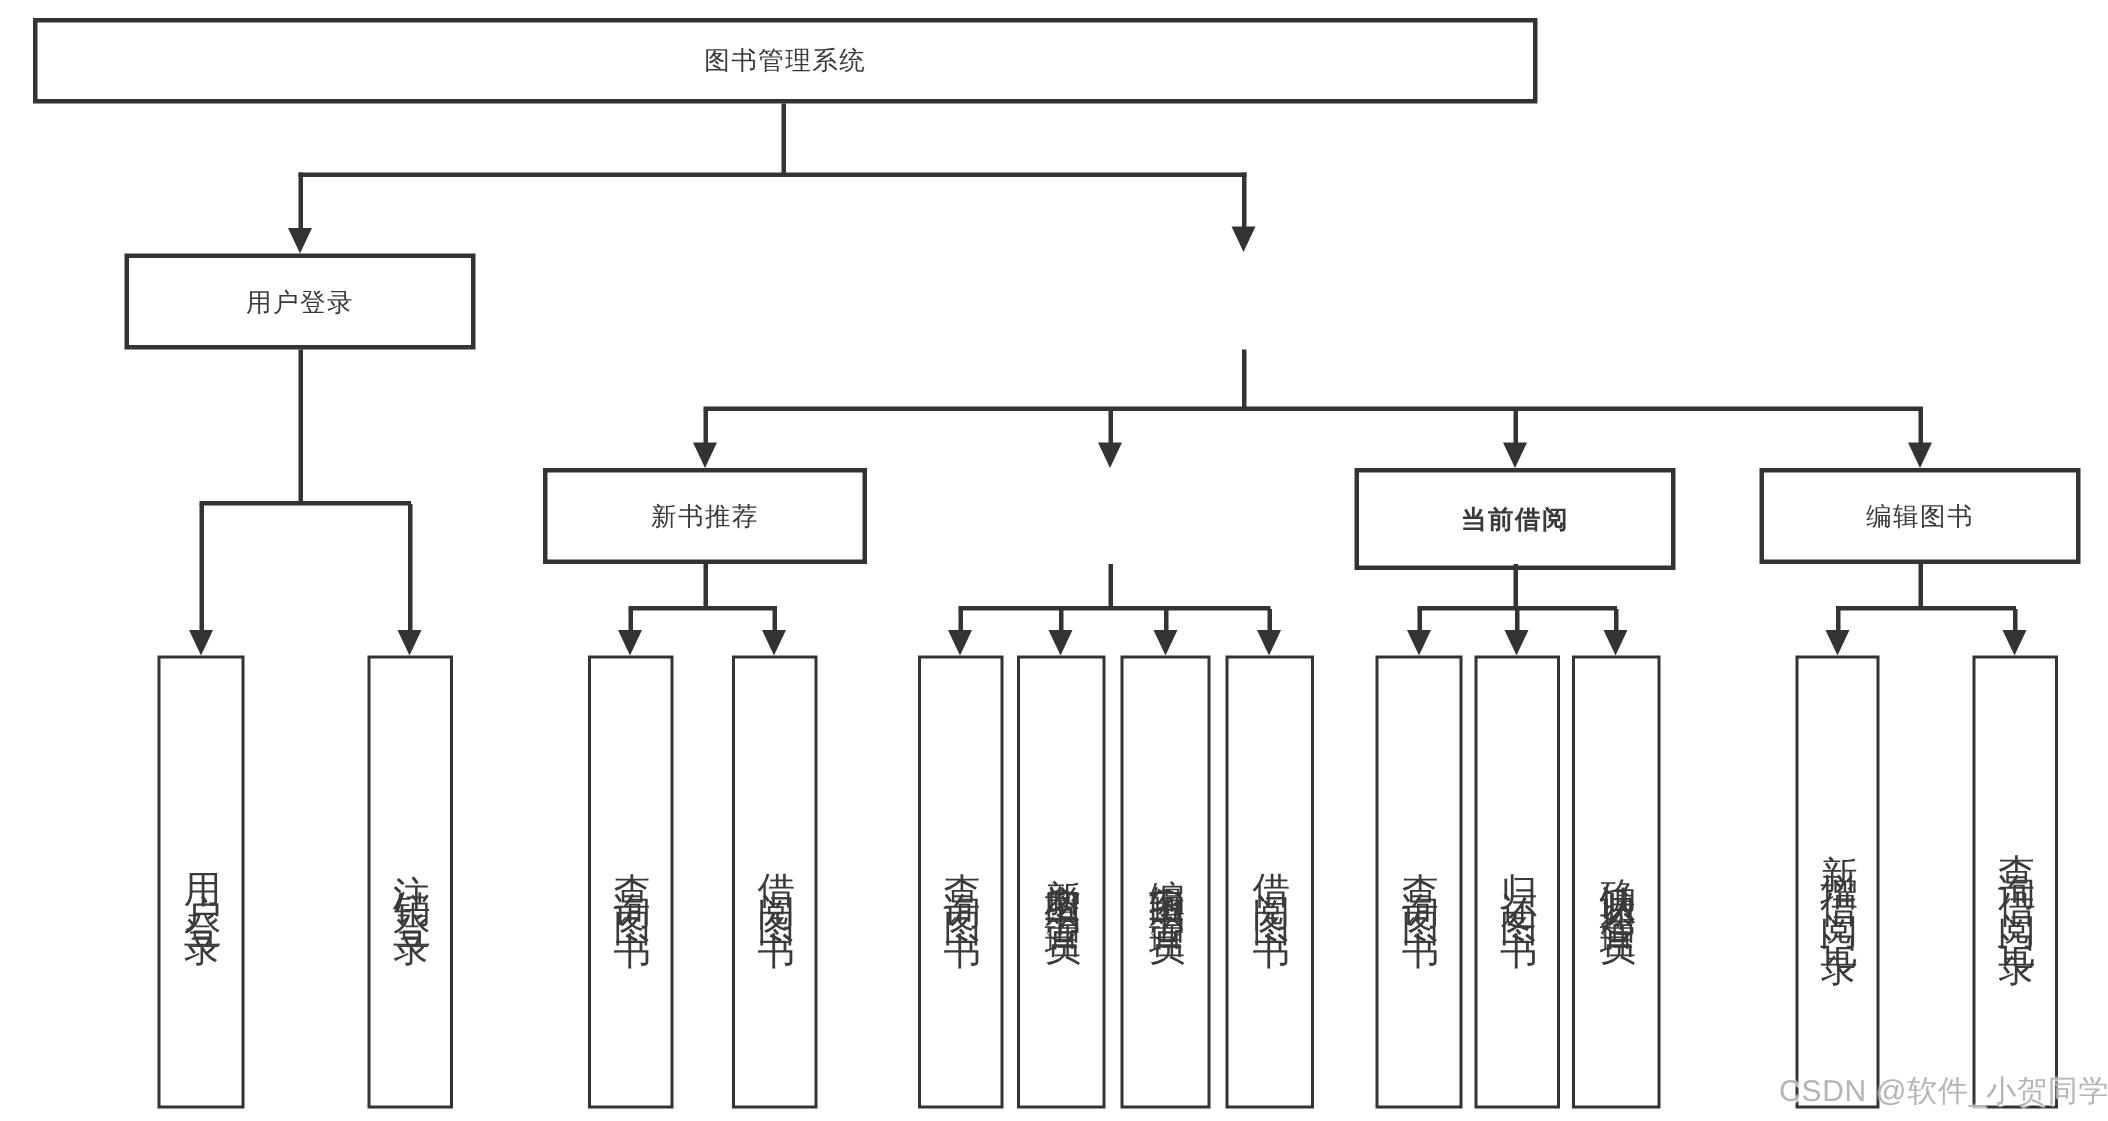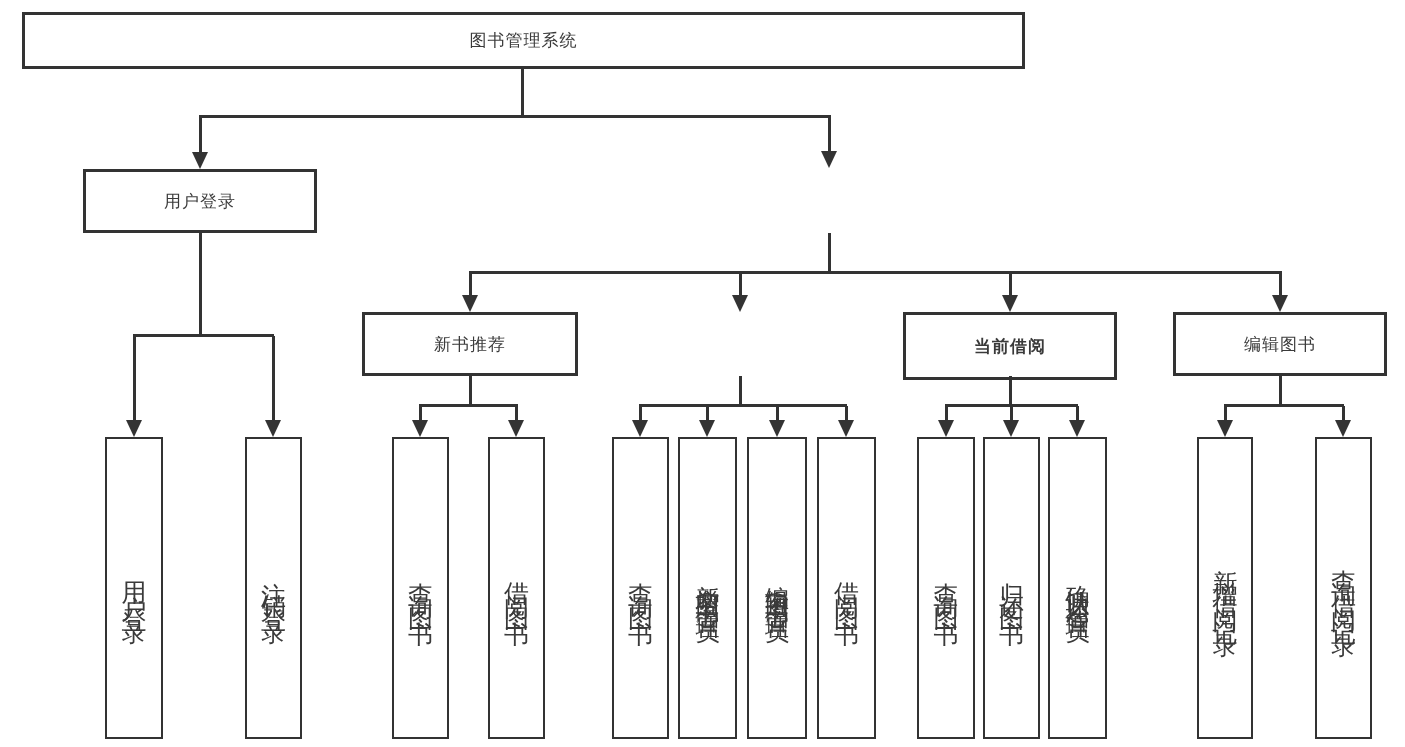--- a/index.html
+++ b/index.html
@@ -145,14 +145,15 @@
   <div class="line" style="left:1076px;top:406px;width:3px;height:16px;"></div>
   <div class="arr" style="left:1069px;top:420px;"></div>
 
   <div class="line" style="left:1279px;top:376px;width:3px;height:30px;"></div>
   <div class="line" style="left:1224px;top:404px;width:120px;height:3px;"></div>
   <div class="line" style="left:1224px;top:406px;width:3px;height:16px;"></div>
   <div class="arr" style="left:1217px;top:420px;"></div>
   <div class="line" style="left:1342px;top:406px;width:3px;height:16px;"></div>
   <div class="arr" style="left:1335px;top:420px;"></div>
 
+  <div class="watermark">CSDN @软件_小贺同学</div>
 
 </div>
 
 </body></html>

